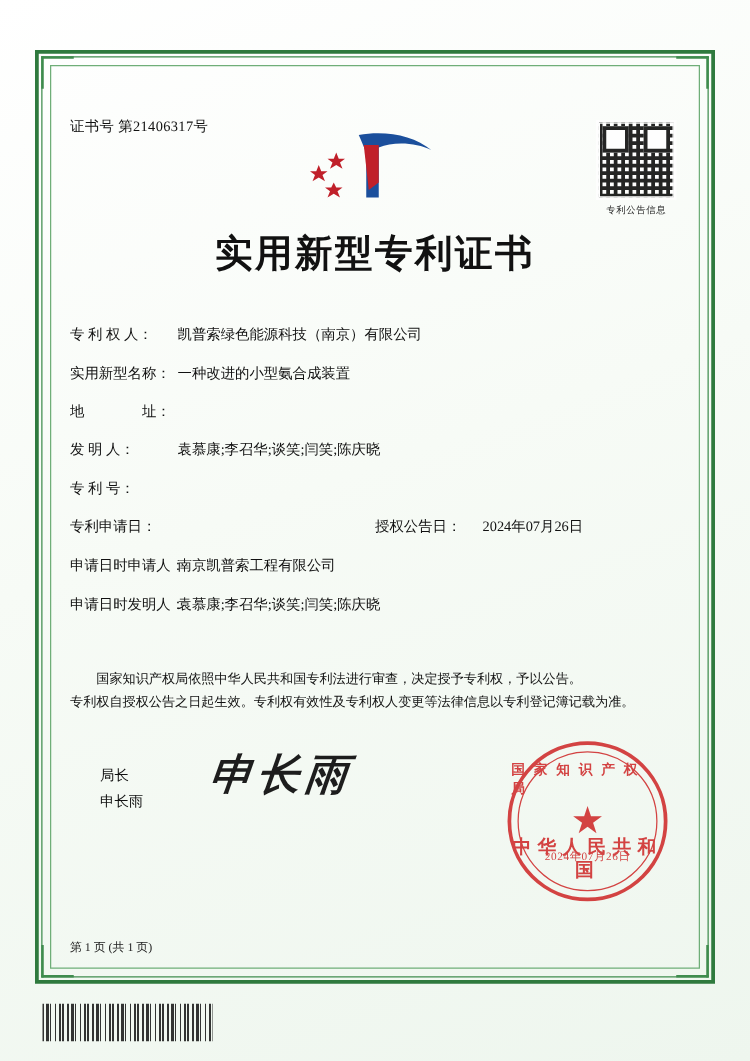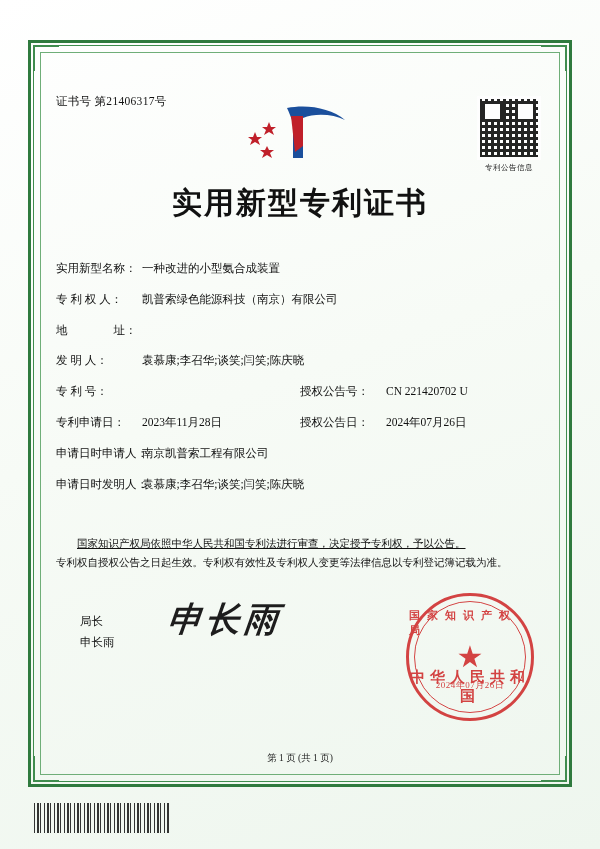--- a/index.html
+++ b/index.html
@@ -166,21 +166,21 @@
   }
   .row.two .half .val2 { flex: 1 1 auto; }
 
   .statement {
     margin-top: 40px;
     font-size: 10.5px;
     line-height: 1.9;
     color: #111;
   }
   .statement p { margin: 0; }
-  .statement .indent { text-indent: 21px; text-decoration: underline; }
+  .statement .indent { text-indent: 21px; }
 
   .sign-area {
     position: relative;
     margin-top: 20px;
     height: 120px;
   }
   .sign-label {
     font-size: 11.5px;
     line-height: 1.8;
     position: absolute;
@@ -250,21 +250,20 @@
     text-align: center;
     font-size: 9px;
     letter-spacing: 0.5px;
   }
 
   .page-no {
     position: absolute;
     left: 0;
     right: 0;
     bottom: -6px;
-    text-align: center;
     font-size: 9.5px;
     color: #222;
   }
 
   .barcode {
     position: absolute;
     left: 34px;
     bottom: 16px;
     width: 136px;
     height: 30px;
@@ -307,52 +306,47 @@
     <div class="qr-block">
       <div class="qr"></div>
       <div class="qr-caption">专利公告信息</div>
     </div>
 
     <div class="title">实用新型专利证书</div>
 
     <div class="fields">
 
       <div class="row">
+        <div class="lbl">专 利 权 人：</div>
+        <div class="val">凯普索绿色能源科技（南京）有限公司</div>
+      </div>
+
+      <div class="row">
         <div class="lbl">实用新型名称：</div>
         <div class="val">一种改进的小型氨合成装置</div>
-      </div>
-
-      <div class="row">
-        <div class="lbl">专 利 权 人：</div>
-        <div class="val">凯普索绿色能源科技（南京）有限公司</div>
       </div>
 
       <div class="row">
         <div class="lbl">地　　　　址：</div>
       </div>
 
       <div class="row">
         <div class="lbl">发 明 人：</div>
         <div class="val">袁慕康;李召华;谈笑;闫笑;陈庆晓</div>
       </div>
 
       <div class="row two">
         <div class="half">
           <div class="lbl2">专 利 号：</div>
         </div>
-        <div class="half">
-          <div class="lbl2">授权公告号：</div>
-          <div class="val2">CN 221420702 U</div>
-        </div>
       </div>
 
       <div class="row two">
         <div class="half">
           <div class="lbl2">专利申请日：</div>
-          <div class="val2">2023年11月28日</div>
         </div>
         <div class="half">
           <div class="lbl2">授权公告日：</div>
           <div class="val2">2024年07月26日</div>
         </div>
       </div>
 
       <div class="row">
         <div class="lbl">申请日时申请人：</div>
         <div class="val">南京凯普索工程有限公司</div>

